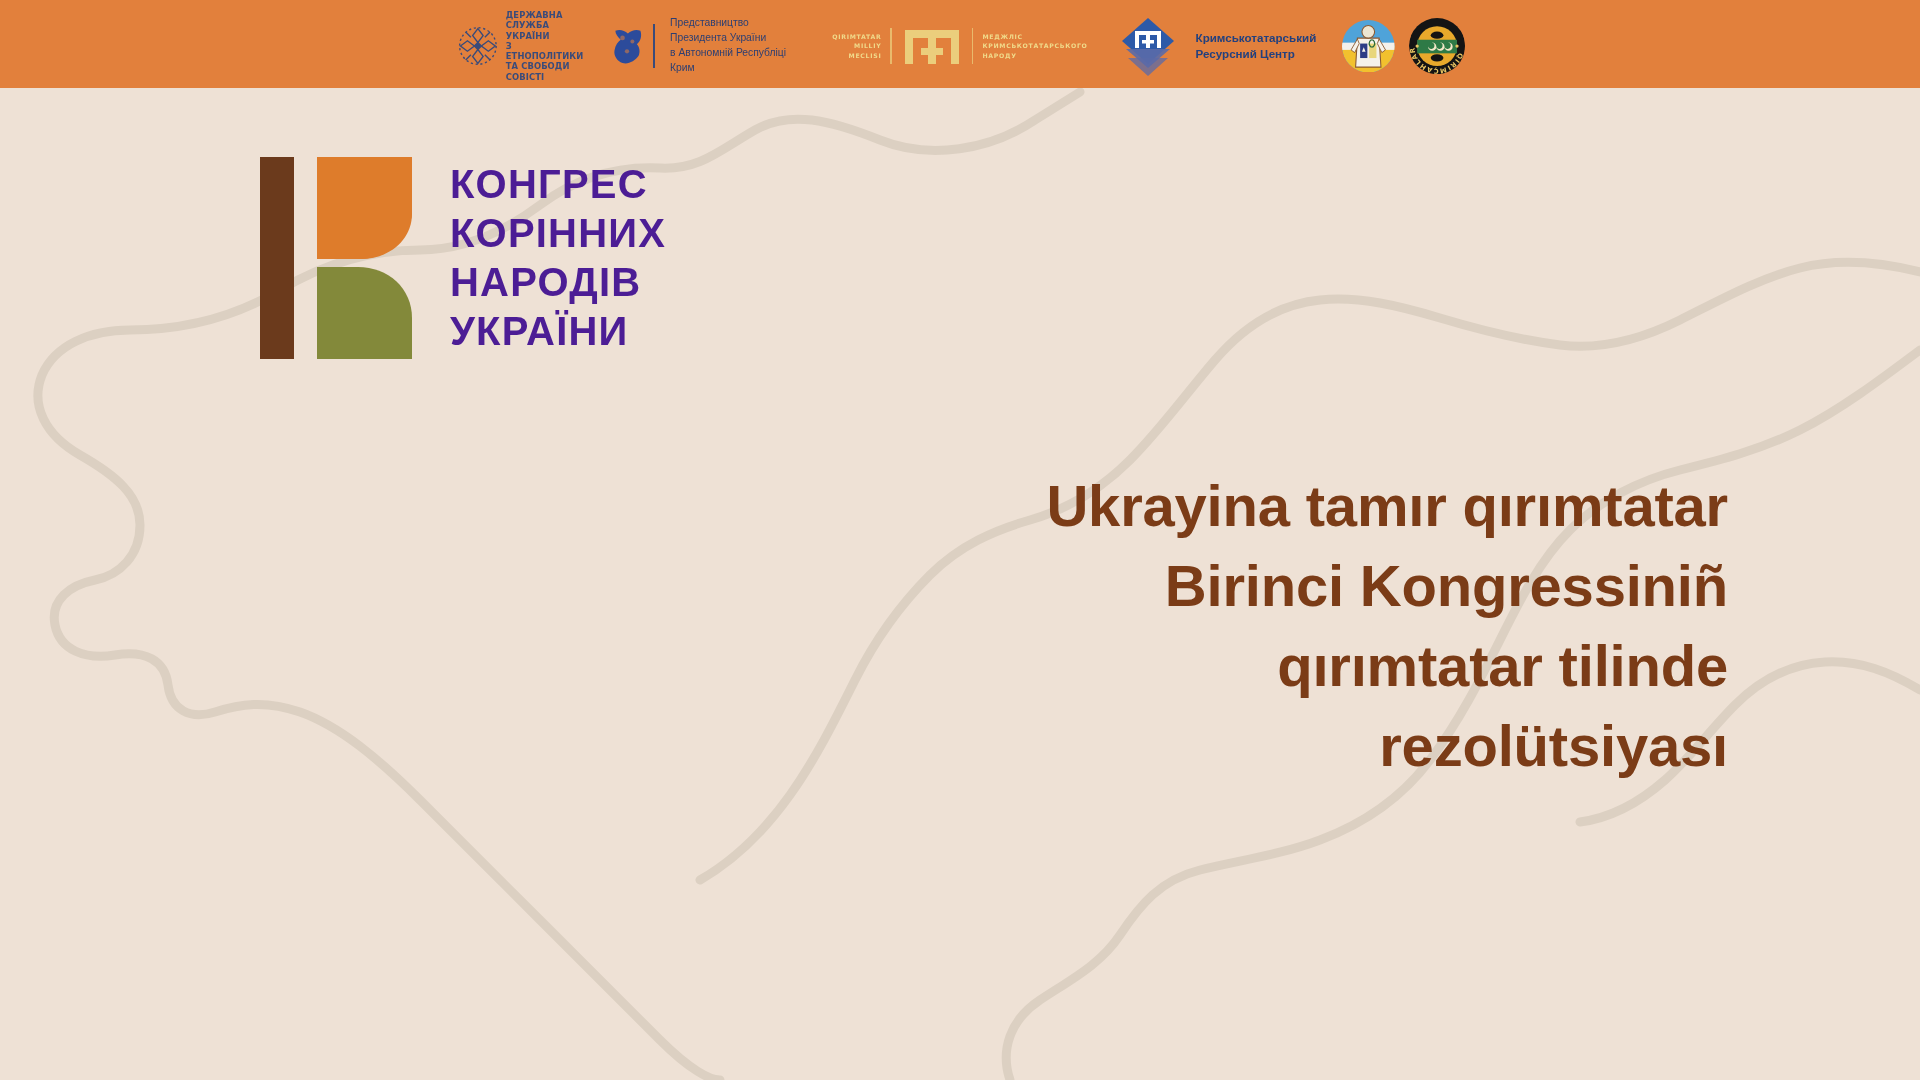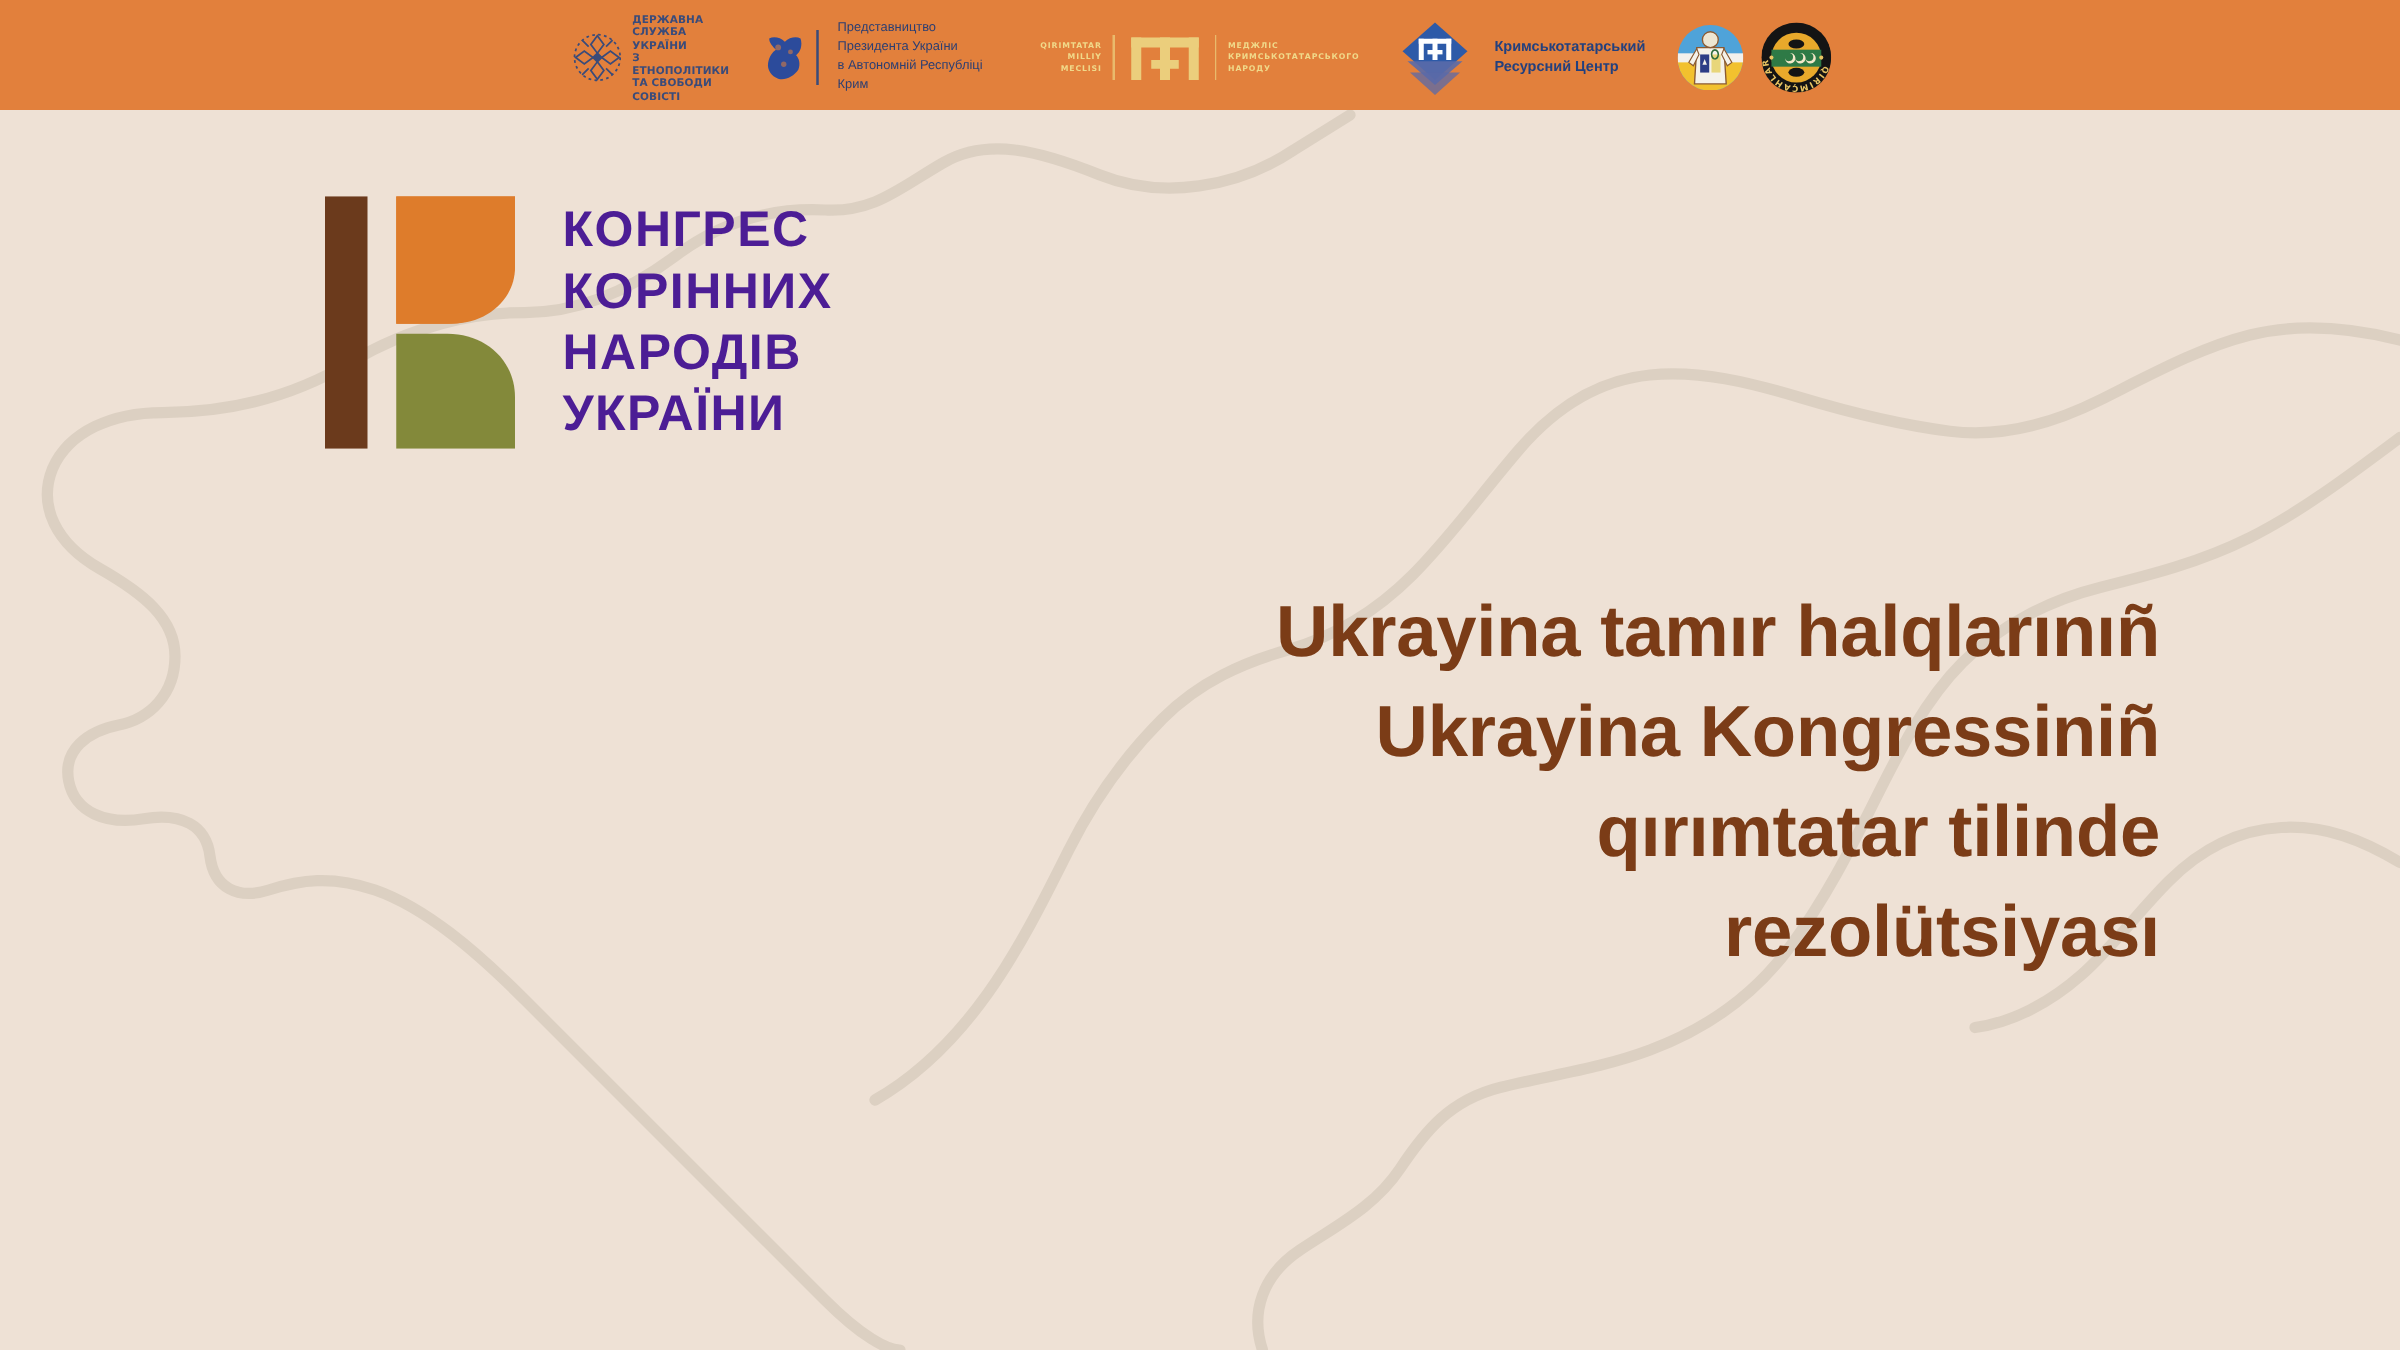--- a/index.html
+++ b/index.html
@@ -280,17 +280,17 @@
     <path d="M57,0 L152,0 L152,57 C152,82 130,102 101,102 L57,102 Z" fill="#DE7C2B"></path>
     <path d="M57,110 L98,110 C128,110 152,131 152,161 L152,202 L57,202 Z" fill="#83893A"></path>
   </svg>
   <div class="kknu-text">КОНГРЕС
 КОРІННИХ
 НАРОДІВ
 УКРАЇНИ</div>
 </div>
 
 <div class="title-block">
-  <div class="title-line">Ukrayina tamır halqlarınıñ</div>
-  <div class="title-line">Ukrayina Kongressiniñ</div>
+  <div class="title-line">Ukrayina tamır qırımtatar</div>
+  <div class="title-line">Birinci Kongressiniñ</div>
   <div class="title-line">qırımtatar tilinde</div>
   <div class="title-line">rezolütsiyası</div>
 </div>
 
 </body></html>

